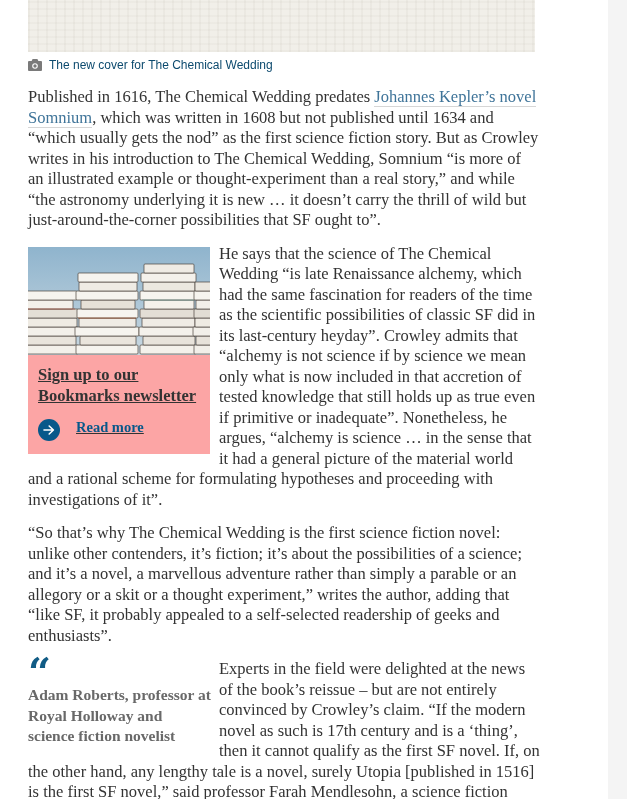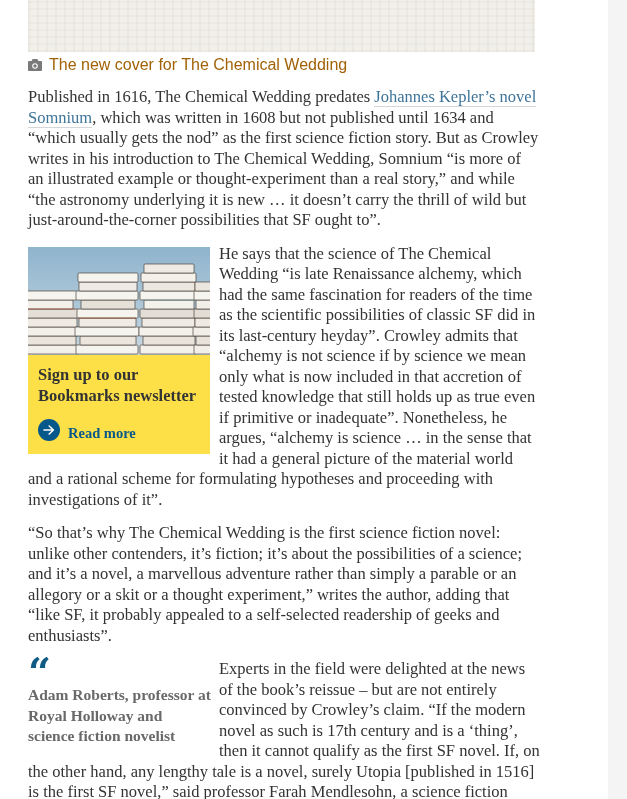--- a/index.html
+++ b/index.html
@@ -19,45 +19,46 @@
   .hero{
     width:507px;height:52px;
     background-color:#f1efe9;
     background-image:
       repeating-linear-gradient(90deg, rgba(120,110,90,.05) 0 2px, transparent 2px 9px),
       repeating-linear-gradient(0deg, rgba(120,110,90,.04) 0 2px, transparent 2px 7px);
   }
   .caption{
     margin-top:6px;display:flex;align-items:center;gap:7px;
     font-family:"Liberation Sans", sans-serif;
-    font-size:16px;color:#a16207;line-height:14px;
+    font-size:12px;color:#0c4a6e;line-height:14px;
   }
   .caption svg{display:block;}
   
   .article{
     margin-top:15px;
     font-size:16.5px;line-height:20.5px;color:#333333;
   }
   .article p{margin:0 0 13px 0;}
   .article a.link{
     color:#3f7499;text-decoration:none;
     border-bottom:1px solid #d6d6d6;
   }
   
   .newsletter{
     float:left;width:182px;margin:3px 9px 8px 0;
-    background:#fde047;
+    background:#fca5a5;
+    text-decoration:underline;
   }
   .books svg{display:block;}
   .nl-inner{padding:9px 10px 13px 10px;}
   .nl-title{
     margin:0;font-size:16.5px;line-height:21px;font-weight:bold;color:#333333;
   }
   .readmore{
-    margin-top:13px;display:flex;align-items:flex-end;gap:8px;cursor:pointer;
+    margin-top:13px;display:flex;align-items:flex-start;gap:16px;cursor:pointer;
   }
   .rm-circle{
     width:22px;height:22px;border-radius:50%;background:#07588a;
     display:flex;align-items:center;justify-content:center;flex:0 0 auto;
   }
   .rm-label{
     font-size:14.5px;font-weight:bold;color:#07588a;line-height:16px;
   }
   
   .pullquote{

